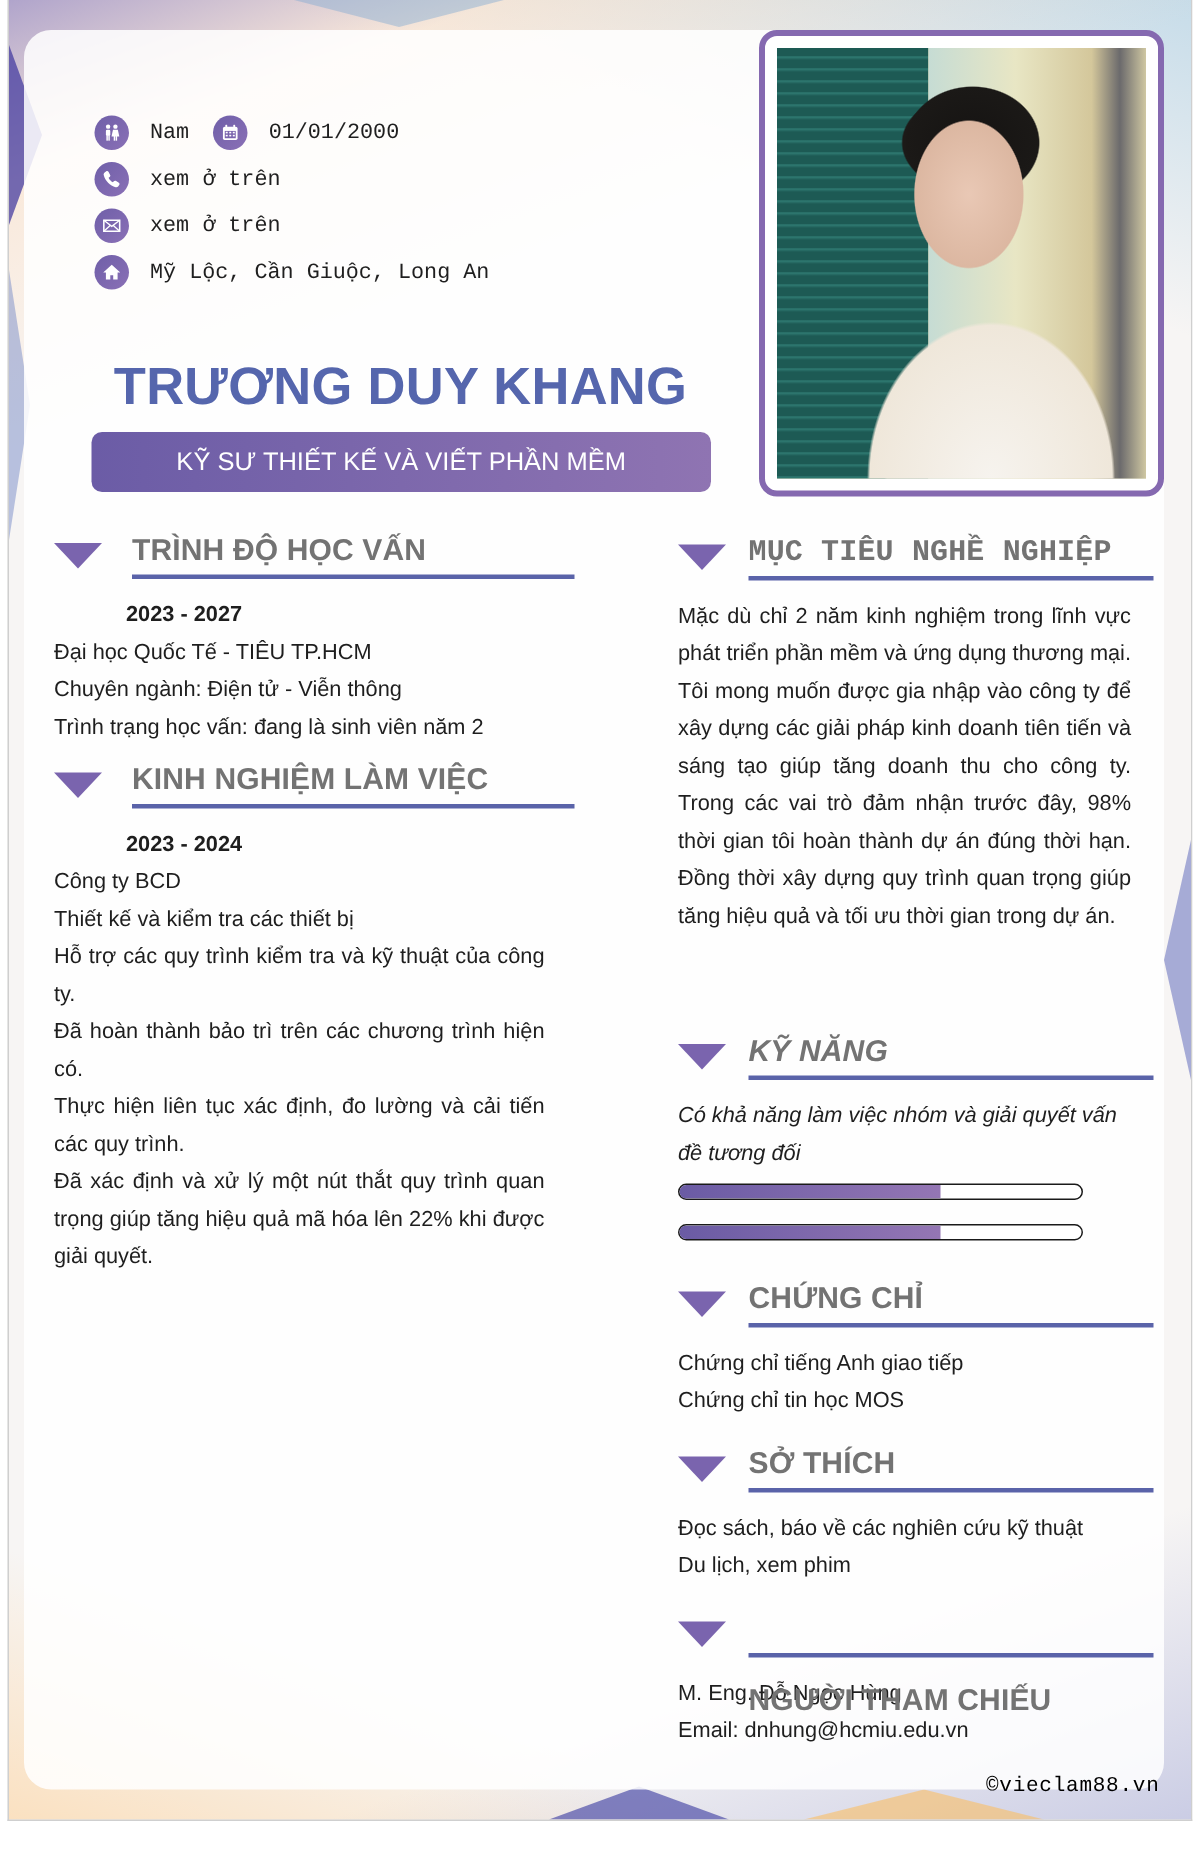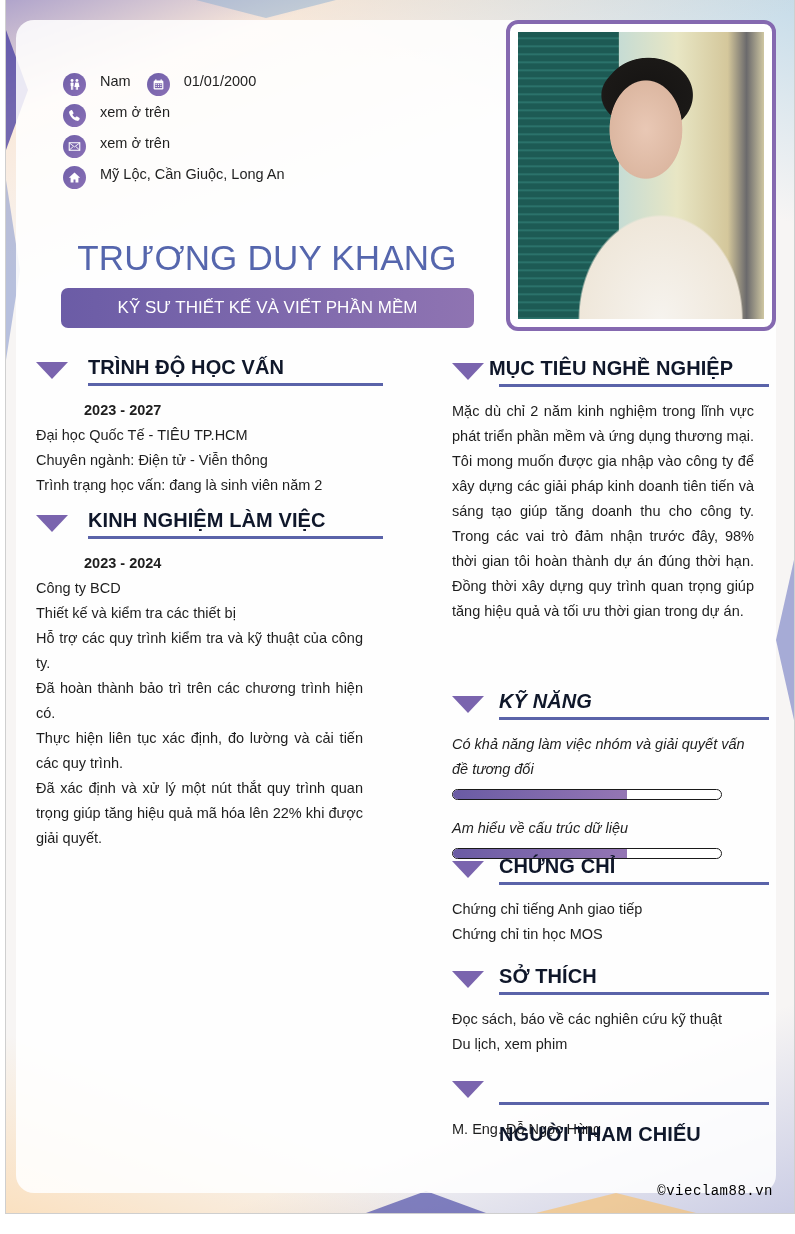--- a/index.html
+++ b/index.html
@@ -25,33 +25,33 @@
   .deco.d5 { right: 0; top: 560px; width: 0; height: 0; border-right: 18px solid rgba(100,110,190,0.55); border-top: 80px solid transparent; border-bottom: 80px solid transparent; }
   .deco.d6 { left: 190px; top: 0; width: 0; height: 0; border-top: 18px solid rgba(130,170,210,0.45); border-left: 70px solid transparent; border-right: 70px solid transparent; }
 
   .card {
     position: absolute; left: 16px; top: 20px; width: 760px; height: 1173px;
     border-radius: 18px; background: rgba(255,255,255,0.86);
   }
 
   
   .contact { position: absolute; left: 63px; top: 73px; }
-  .crow { display: flex; align-items: flex-start; height: 31px; font-size: 14.5px; color: #1f1f1f; }
+  .crow { display: flex; align-items: center; height: 31px; font-size: 14.5px; color: #1f1f1f; font-family: Liberation Mono, monospace; }
   .cicon {
     width: 23px; height: 23px; border-radius: 50%;
     background: linear-gradient(135deg, #6f5fa8, #8a70b6);
     display: inline-flex; align-items: center; justify-content: center;
     margin-right: 14px; flex: none;
   }
   .cicon svg { width: 13px; height: 13px; fill: #fff; }
   .cicon.second { margin-left: 16px; }
 
   .name {
     position: absolute; left: 60px; top: 238px; width: 414px; text-align: center;
-    font-size: 35px; font-weight: normal; color: #5566ad; letter-spacing: 0.2px;
+    font-size: 35px; font-weight: bold; color: #5566ad; letter-spacing: 0.2px;
   }
   .title-pill {
     position: absolute; left: 61px; top: 288px; width: 413px; height: 40px; border-radius: 7px;
     background: linear-gradient(90deg, #6b5ca6, #8f74b2);
     color: #fff; font-size: 17px; text-align: center; line-height: 40px;
   }
 
   .photo-frame {
     position: absolute; left: 506px; top: 20px; width: 270px; height: 311px;
     border: 4px solid #8569b0; border-radius: 12px; background: #fff;
@@ -81,21 +81,21 @@
 
   
   .section { position: absolute; }
   .sec-head { position: relative; height: 30px; }
   .sec-tri {
     position: absolute; left: 0; top: 4px; width: 0; height: 0;
     border-left: 16px solid transparent; border-right: 16px solid transparent;
     border-top: 17px solid #7a64ae;
   }
   .sec-title {
-    position: absolute; left: 52px; top: -2px; font-size: 20px; font-weight: bold; color: #0f172a;
+    position: absolute; left: 52px; top: -2px; font-size: 20px; font-weight: bold; color: #737373;
     letter-spacing: 0.1px; white-space: nowrap;
   }
   .sec-line { position: absolute; left: 52px; right: 0; top: 25px; height: 3px; background: #5a63a9; }
   .sec-body { padding-top: 10px; font-size: 14.5px; line-height: 25px; color: #1e1e1e; }
   .sec-body .bold { font-weight: bold; margin-left: 48px; }
   .just { text-align: justify; }
 
   .skill-bar {
     width: 270px; height: 11px; border: 1.5px solid #1a1a1a; border-radius: 6px;
     background: #fff; overflow: hidden; margin: 7px 0 16px 0;
@@ -220,40 +220,39 @@
     <div>Hỗ trợ các quy trình kiểm tra và kỹ thuật của công ty.</div>
     <div>Đã hoàn thành bảo trì trên các chương trình hiện có.</div>
     <div>Thực hiện liên tục xác định, đo lường và cải tiến các quy trình.</div>
     <div>Đã xác định và xử lý một nút thắt quy trình quan trọng giúp tăng hiệu quả mã hóa lên 22% khi được giải quyết.</div>
   </div>
 </div>
 
 <div class="section" style="left:452px; top:359px; width:317px;">
   <div class="sec-head">
     <span class="sec-tri"></span>
-    <span class="sec-title" style="left:37px;">MỤC TIÊU NGHỀ NGHIỆP</span>
+    <span class="sec-title" style="left:47px;font-family:Liberation Mono, monospace;">MỤC TIÊU NGHỀ NGHIỆP</span>
     <span class="sec-line" style="left:47px;"></span>
   </div>
   <div class="sec-body just" style="width:302px;">
     <div>Mặc dù chỉ 2 năm kinh nghiệm trong lĩnh vực phát triển phần mềm và ứng dụng thương mại. Tôi mong muốn được gia nhập vào công ty để xây dựng các giải pháp kinh doanh tiên tiến và sáng tạo giúp tăng doanh thu cho công ty. Trong các vai trò đảm nhận trước đây, 98% thời gian tôi hoàn thành dự án đúng thời hạn. Đồng thời xây dựng quy trình quan trọng giúp tăng hiệu quả và tối ưu thời gian trong dự án.</div>
   </div>
 </div>
 
 <div class="section" style="left:452px; top:692px; width:317px;font-style:italic;">
   <div class="sec-head">
     <span class="sec-tri"></span>
     <span class="sec-title" style="left:47px;">KỸ NĂNG</span>
     <span class="sec-line" style="left:47px;"></span>
   </div>
   <div class="sec-body" style="width:305px;">
     <div>Có khả năng làm việc nhóm và giải quyết vấn đề tương đối</div>
     <div class="skill-bar">
       <div class="skill-fill" style="width: 65%;"></div>
     </div>
-    <div>Am hiểu về cấu trúc dữ liệu</div>
     <div class="skill-bar">
       <div class="skill-fill" style="width: 65%;"></div>
     </div>
   </div>
 </div>
 
 <div class="section" style="left:452px; top:857px; width:317px;">
   <div class="sec-head">
     <span class="sec-tri"></span>
     <span class="sec-title" style="left:47px;">CHỨNG CHỈ</span>
@@ -278,16 +277,17 @@
 </div>
 
 <div class="section" style="left:452px; top:1077px; width:317px;">
   <div class="sec-head">
     <span class="sec-tri"></span>
     <span class="sec-title" style="left:47px;margin-top:48px;">NGƯỜI THAM CHIẾU</span>
     <span class="sec-line" style="left:47px;"></span>
   </div>
   <div class="sec-body">
     <div>M. Eng. Đỗ Ngọc Hùng</div>
+    <div>Email: dnhung@hcmiu.edu.vn</div>
   </div>
 </div>
 
 <div class="watermark">©vieclam88.vn</div>
 
 </body></html>

